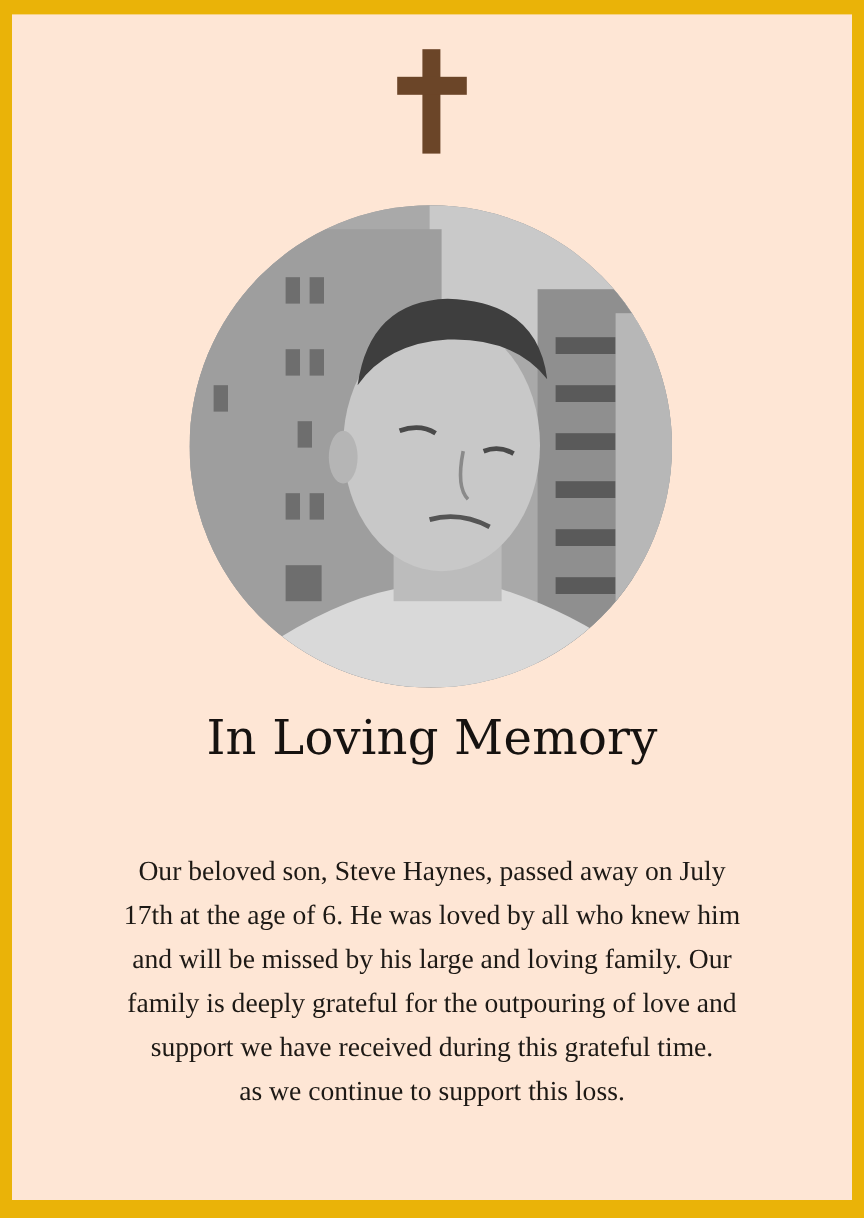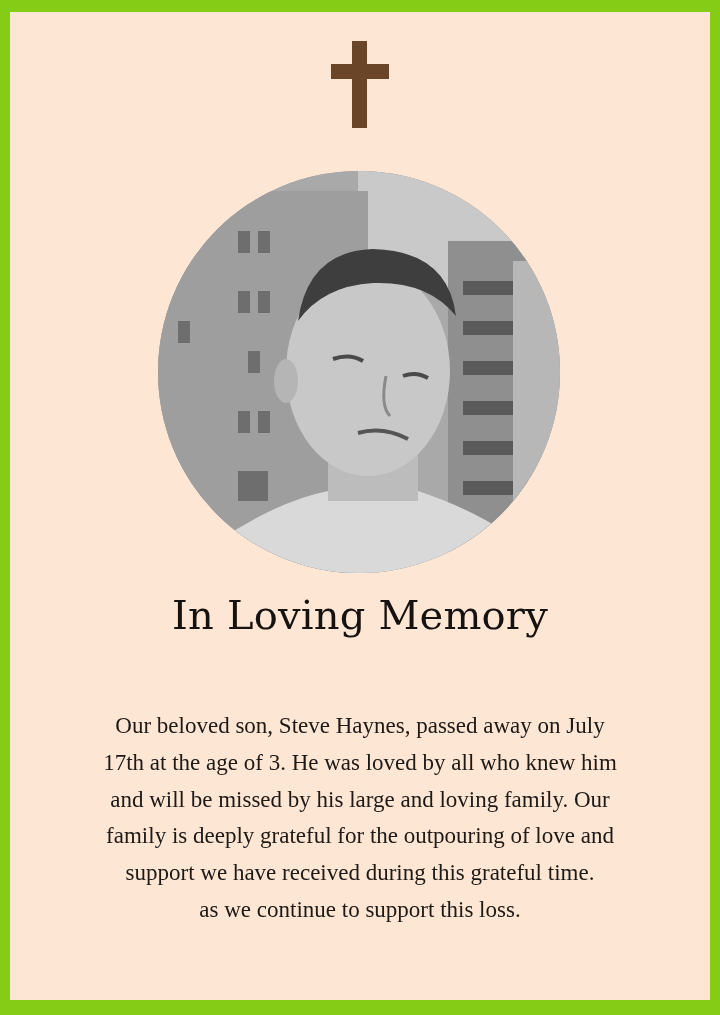--- a/index.html
+++ b/index.html
@@ -1,19 +1,19 @@
 <!DOCTYPE html>
 <html><head>
 <meta charset="utf-8">
 <style>
   html, body { margin: 0; padding: 0; }
   body { width: 720px; height: 1015px; overflow: hidden; background: #6b4528; }
   .card {
     position: absolute; left: 0; top: 0; width: 720px; height: 1015px;
-    background: #84cc16;
+    background: #eab308;
   }
   .inner {
     position: absolute; left: 10px; top: 12px; width: 700px; height: 988px;
     background: #fee6d5;
   }
   .cross { position: absolute; left: 331px; top: 41px; width: 58px; height: 87px; }
   .cross .v { position: absolute; left: 21px; top: 0; width: 15px; height: 87px; background: #6b4528; }
   .cross .h { position: absolute; left: 0; top: 23px; width: 58px; height: 15px; background: #6b4528; }
   .photo {
     position: absolute; left: 158px; top: 171px; width: 402px; height: 402px;
@@ -90,19 +90,19 @@
       <path d="M228 205 Q222 235 232 245" stroke="#8a8a8a" stroke-width="3" fill="none"></path>
 
       <path d="M200 262 Q225 255 250 268" stroke="#555" stroke-width="4" fill="none"></path>
     </svg>
   </div>
 
   <div class="title">In Loving Memory</div>
 
   <div class="body">
     <span>Our beloved son, Steve Haynes, passed away on July</span>
-    <span>17th at the age of 3. He was loved by all who knew him</span>
+    <span>17th at the age of 6. He was loved by all who knew him</span>
     <span>and will be missed by his large and loving family. Our</span>
     <span>family is deeply grateful for the outpouring of love and</span>
     <span>support we have received during this grateful time.</span>
     <span>as we continue to support this loss.</span>
   </div>
 </div>
 
 </body></html>

